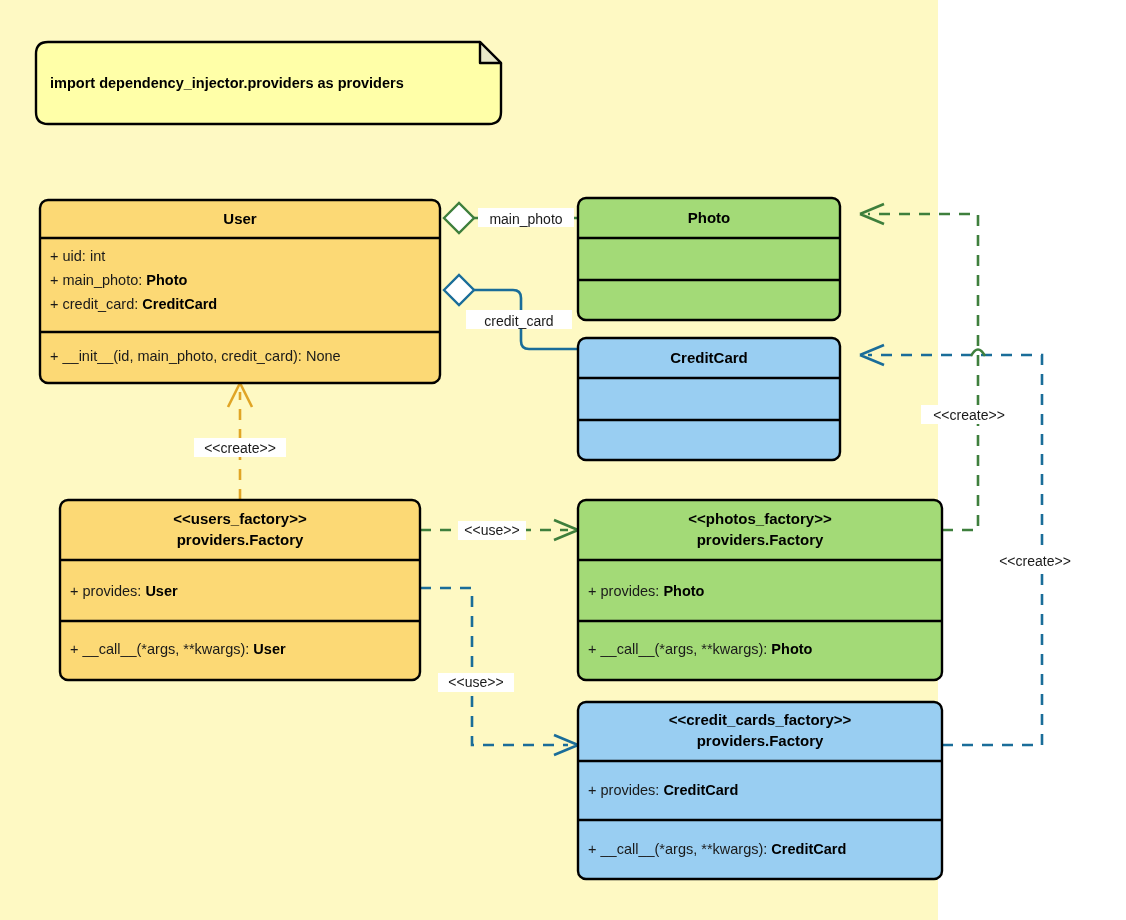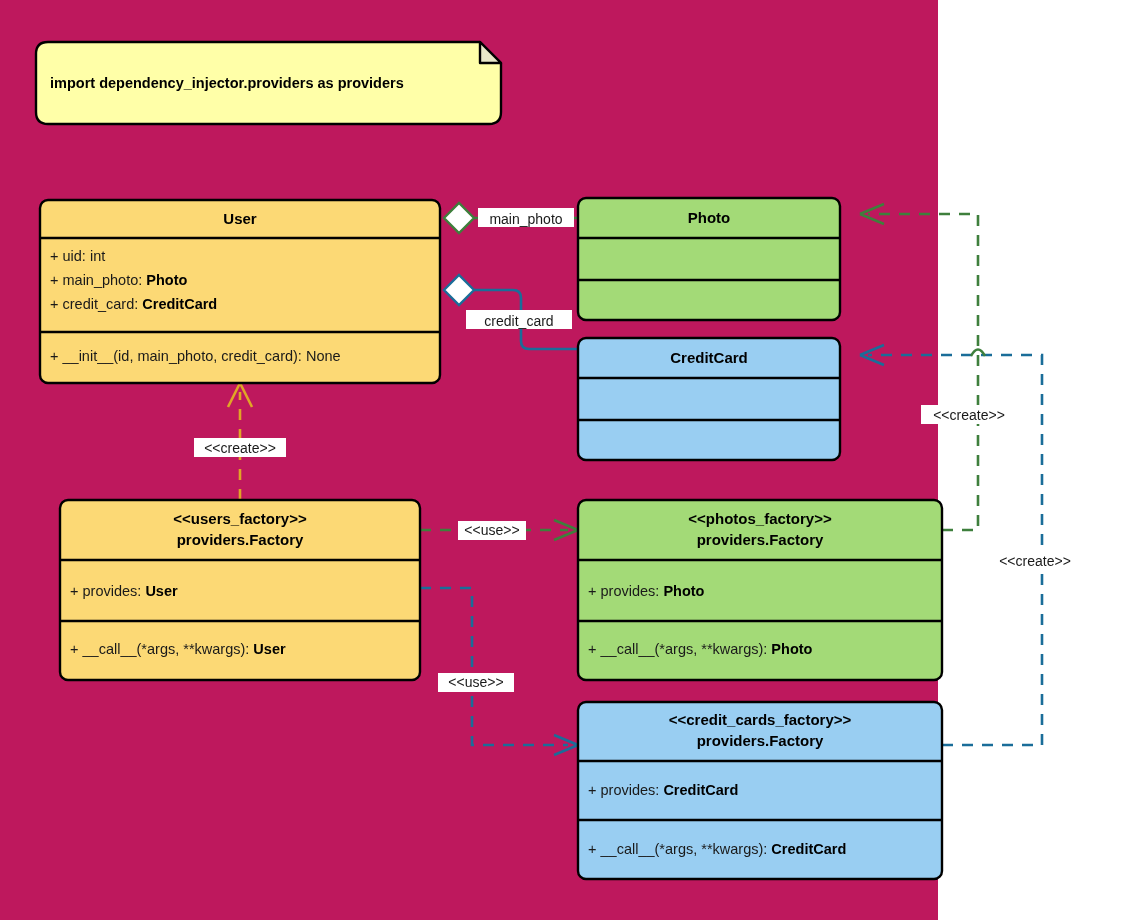--- a/index.html
+++ b/index.html
@@ -11,21 +11,21 @@
   body {
     width: 1126px;
     height: 920px;
     font-family: "Liberation Sans", sans-serif;
     overflow: hidden;
   }
   #diagram-root {
     position: relative;
     width: 938px;
     height: 920px;
-    background: #be185d;
+    background: #fef9c3;
   }
   svg#uml-svg {
     display: block;
     width: 1126px;
     height: 920px;
   }
   .cls-box-shape {
     stroke: #000000;
     stroke-width: 2.4;
   }

